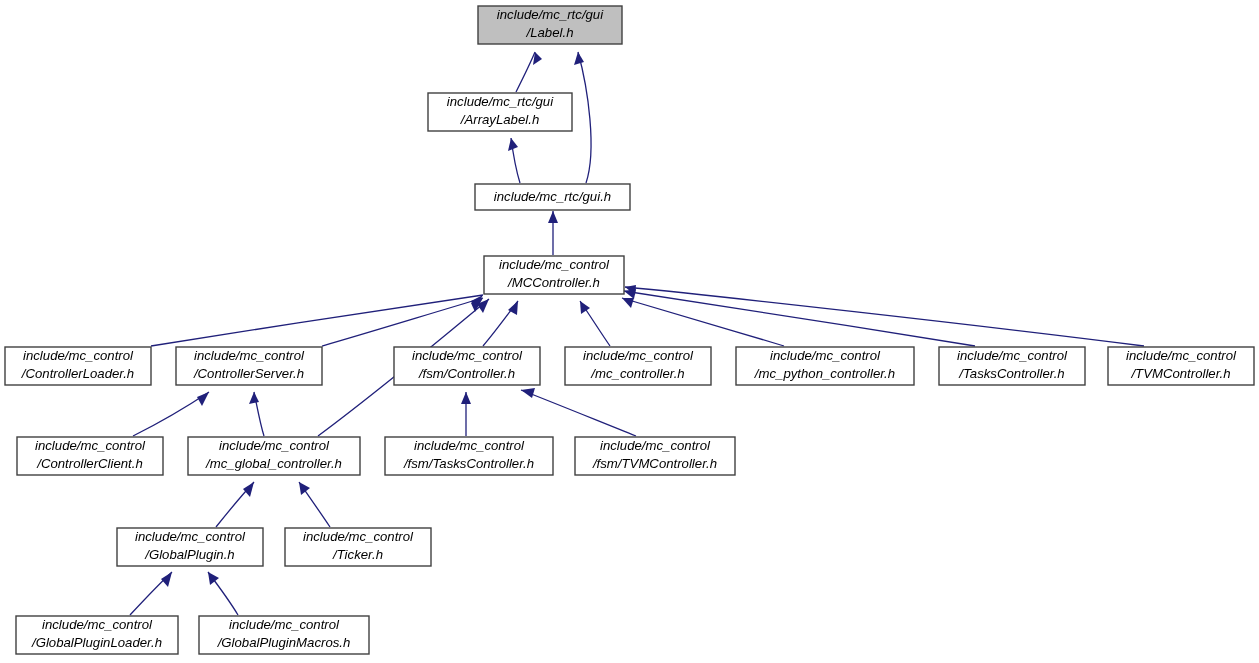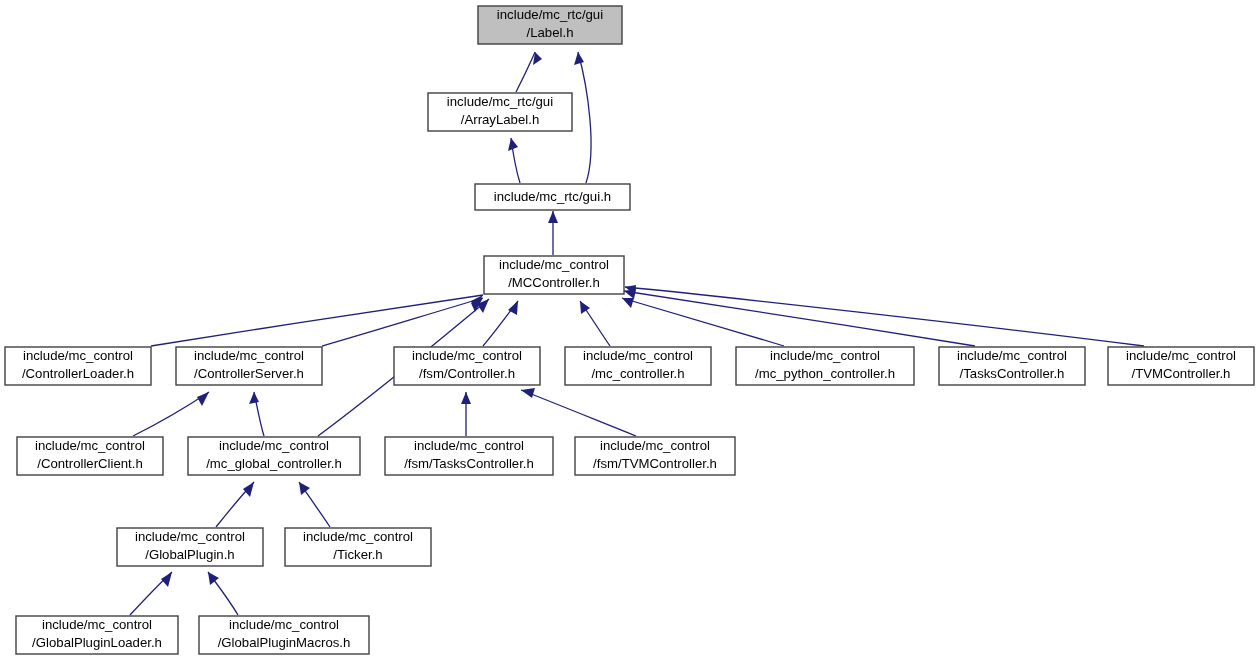--- a/index.html
+++ b/index.html
@@ -10,20 +10,21 @@
   body {
     width: 1259px;
     height: 663px;
     font-family: "Liberation Sans", sans-serif;
     overflow: hidden;
   }
   #graph-root {
     position: relative;
     width: 1259px;
     height: 663px;
+    font-style: italic;
   }
   svg#graph-svg {
     position: absolute;
     top: 0;
     left: 0;
     width: 1259px;
     height: 663px;
   }
   .node-box {
     fill: #ffffff;

